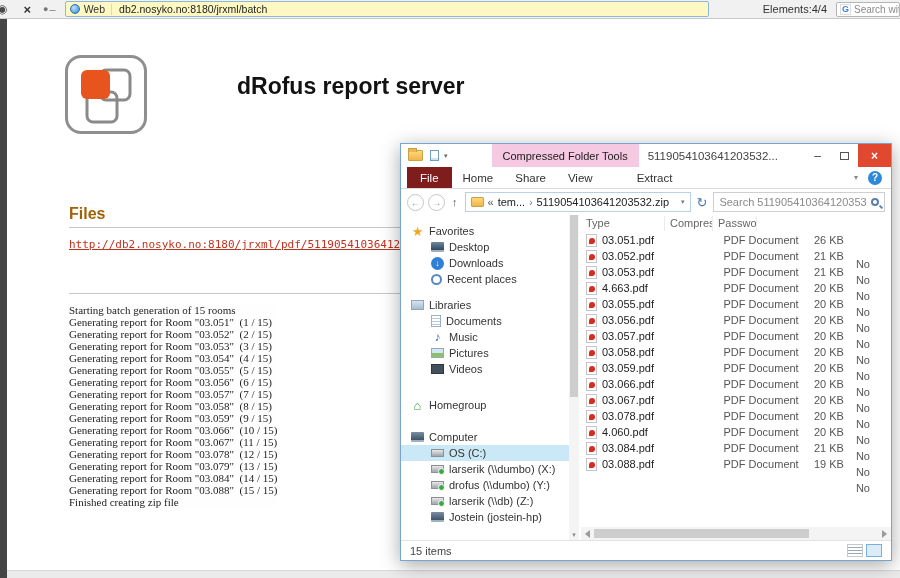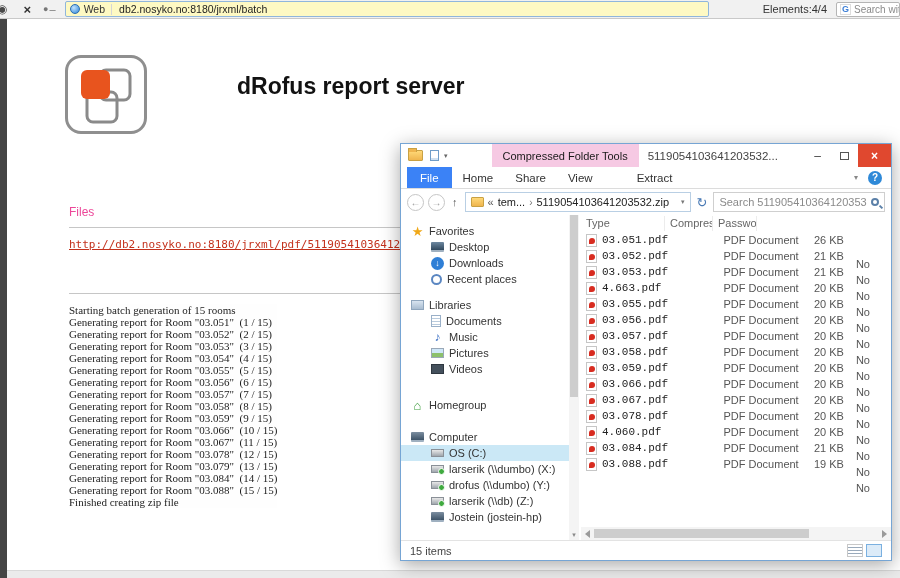--- a/index.html
+++ b/index.html
@@ -28,21 +28,21 @@
   .g-text { color:#8a8a8a; font-size:10px; white-space:nowrap; }
 
   
   .left-strip { position:absolute; left:0; top:19px; width:7px; height:559px; background:#454545; }
   .bottom-strip { position:absolute; left:7px; top:570px; width:893px; height:8px; background:#ebebeb; border-top:1px solid #d9d9d9; }
   .page { position:absolute; left:7px; top:19px; width:893px; height:551px; background:#fff; }
 
   
   .logo { position:absolute; left:58px; top:36px; width:82px; height:79px; border:3px solid #8f8f8f; border-radius:16px; }
   .page-title { position:absolute; left:186px; top:54px; font-size:23px; font-weight:bold; color:#121212;margin-left:44px; }
-  .section-h { position:absolute; left:62px; font-size:12px; font-weight:normal; color:#ec4899; }
+  .section-h { position:absolute; left:62px; font-size:16px; font-weight:bold; color:#a16207; }
   #files-h { top:186px; } #prog-h { top:252px; }
   .rule { position:absolute; left:62px; width:792px; height:1px; background:#c6c6c6; }
   #rule1 { top:208px; } #rule2 { top:274px; }
   .zip-link { position:absolute; left:62px; top:219px; font-family:"DejaVu Sans Mono", monospace;
     font-size:11px; color:#c3311c; text-decoration:underline; }
   .log { position:absolute; left:62px; top:285px; font-family:Liberation Serif, serif;
     font-size:11px; line-height:12px; color:#1c1c1c; white-space:pre; background:#fefefe; }
 
   
   .xw { position:absolute; left:400px; top:143px; width:492px; height:418px; background:#fff;
@@ -59,21 +59,21 @@
     padding:0 11px; color:#1a1a1a; font-size:11px; }
   .x-wtitle { margin-left:9px; color:#444; font-size:11.5px; white-space:nowrap; overflow:hidden; max-width:135px; }
   .x-controls { margin-left:auto; display:flex; align-self:stretch; }
   .xc-btn { width:27px; display:flex; align-items:center; justify-content:center; color:#444; font-size:12px; }
   .xc-maxbox { width:9px; height:8px; border:1px solid #555; }
   .xc-close { background:#e0482f; color:#fff; width:33px; font-size:12px; font-weight:bold; }
 
   .x-tabs { position:absolute; top:23px; left:0; right:0; height:22px; border-bottom:1px solid #dcdcdc;
     display:flex; align-items:stretch; font-size:11.5px; }
   .tab { display:flex; align-items:center; padding:0 11px; color:#333; }
-  .tab-file { background:#3b82f6; color:#fff; padding:0 13px; margin-left:6px; }
+  .tab-file { background:#7f1d1d; color:#fff; padding:0 13px; margin-left:6px; }
   .tab-extract { margin-left:22px; }
   .tabs-right { margin-left:auto; display:flex; align-items:center; gap:10px; margin-right:9px; }
   .rib-chev { color:#888; font-size:8px; }
   .help-q { width:14px; height:14px; border-radius:50%; background:#2e89d8; color:#fff; font-size:10px;
     font-weight:bold; display:flex; align-items:center; justify-content:center; }
 
   .x-addr { position:absolute; top:45px; left:0; right:0; height:26px; display:flex; align-items:center;
     padding:0 6px; gap:4px; }
   .nav-arrow { width:17px; height:17px; border:1px solid #c6c6c6; border-radius:50%; color:#9c9c9c;
     font-size:10px; display:flex; align-items:center; justify-content:center; flex:0 0 17px; }
@@ -125,21 +125,21 @@
   .nav-thumb { position:absolute; left:1px; right:1px; top:0; height:56%; background:#cdcdcd; }
   .nav-sdown { position:absolute; bottom:1px; left:0; width:10px; text-align:center; font-size:7px; color:#8a8a8a; }
 
   .filelist { position:absolute; left:180px; top:0; right:0; bottom:14px; overflow:hidden; }
   .fl-header { display:flex; height:17px; align-items:center; color:#666; }
   .fh { border-right:1px solid #ececec; height:15px; line-height:15px; padding-left:5px;
     overflow:hidden; white-space:nowrap; }
   .w-name { width:150px; padding-left:9px; } .w-type { width:84px; } .w-size { width:48px; } .w-pass { width:44px; }
   .fl-row { display:flex; height:16px; align-items:center; }
   .fc-name { width:150px; display:flex; align-items:center; gap:5px; padding-left:5px; color:#222; overflow:hidden; }
-  .fn-text { white-space:nowrap;font-family:Liberation Mono, monospace; }
+  .fn-text { white-space:nowrap; }
   .pdf-ic { width:11px; height:13px; background:#fff; border:1px solid #c6c6c6; position:relative; flex:0 0 11px; }
   .pdf-ic::after { content:""; position:absolute; left:2px; top:3px; width:6px; height:6px;
     background:#d82c20; border-radius:50% 50% 50% 0; }
   .fc-type { width:84px; color:#555; white-space:nowrap; overflow:hidden; }
   .fc-size { width:48px; text-align:right; color:#555; padding-right:5px; }
   .fc-pass { width:44px; color:#555; padding-left:7px;margin-top:48px; }
 
   .h-scroll { position:absolute; left:180px; right:0; bottom:0; height:13px; background:#f4f4f4;
     display:flex; align-items:center; }
   .hs-arrow { width:0; height:0; margin:0 4px; }

